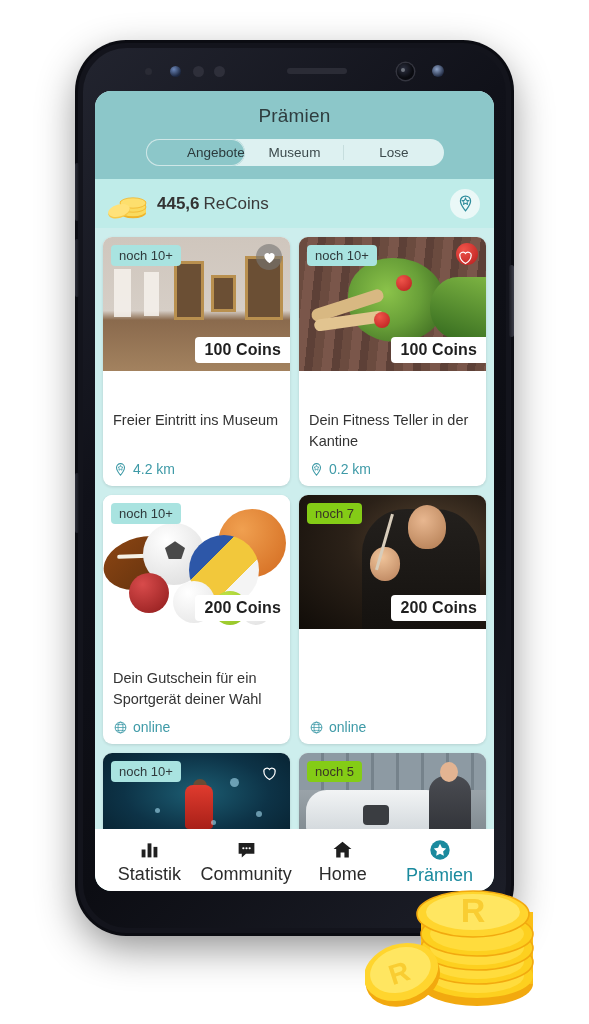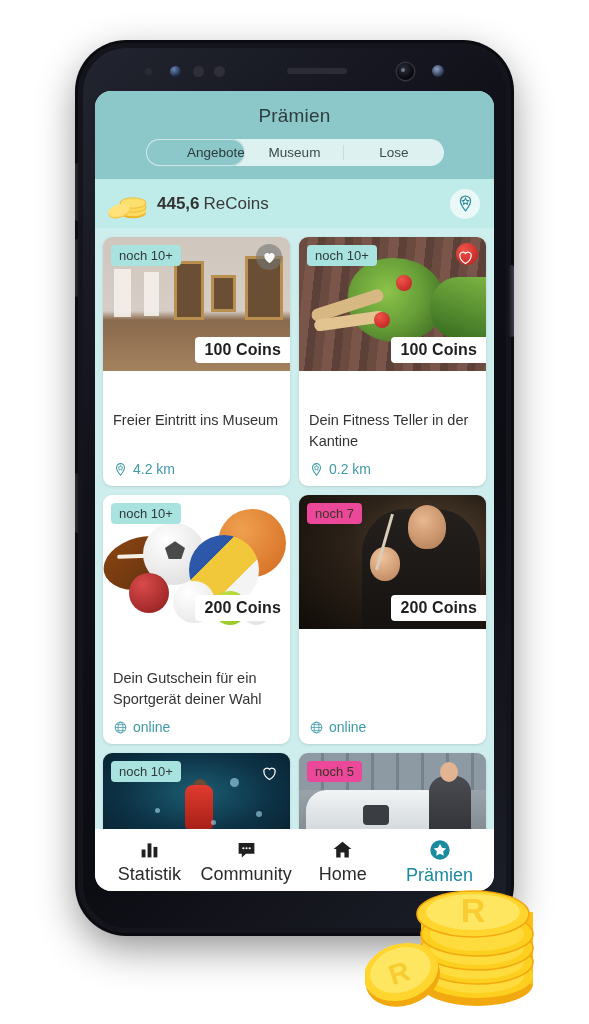--- a/index.html
+++ b/index.html
@@ -166,21 +166,21 @@
     height: 134px;
     overflow: hidden;
   }
   .badge-noch {
     position: absolute; left: 8px; top: 8px;
     font-size: 13px; color: #2f3a3c;
     padding: 3px 8px; border-radius: 4px;
     background: #a9e3e0;
     z-index: 4;
   }
-  .badge-noch.amber { background: #ec4899; color:#3a3426; }
+  .badge-noch.amber { background: #84cc16; color:#3a3426; }
   .heart-wrap {
     position: absolute; right: 8px; top: 7px; z-index: 4;
     width: 26px; height: 26px;
     display: flex; align-items: center; justify-content: center;
   }
   .heart-wrap.filled { background: rgba(120,118,116,0.62); border-radius: 50%; }
   .coins-badge {
     position: absolute; right: 0; bottom: 8px; z-index: 4;
     background: #fff;
     font-size: 16px; font-weight: bold; color: #1f1f1f;

